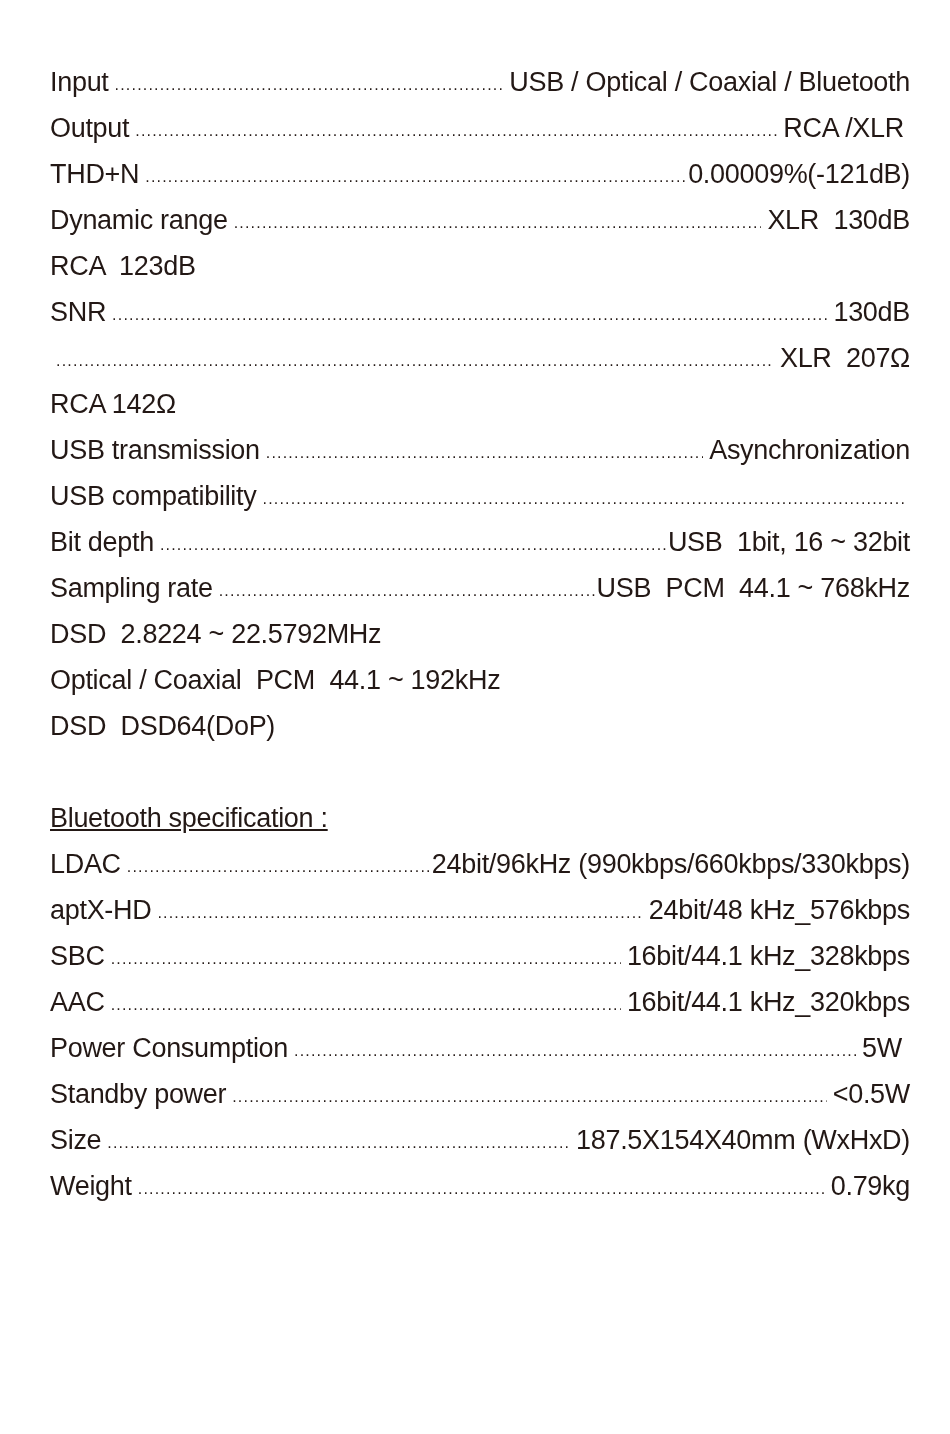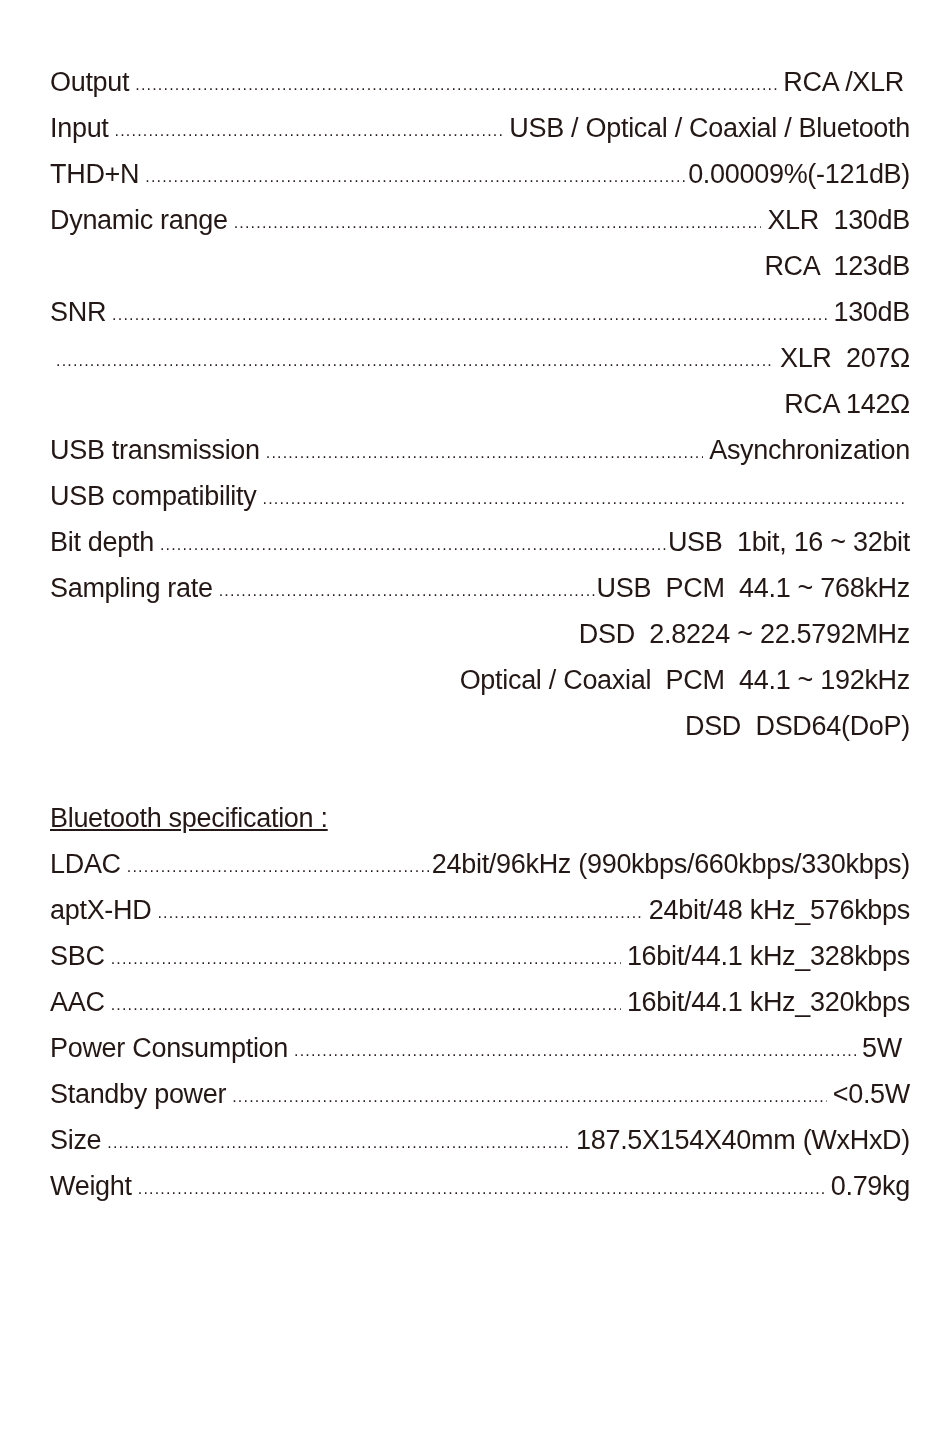--- a/index.html
+++ b/index.html
@@ -4,39 +4,39 @@
 <style>
   html, body { margin: 0; padding: 0; background: #ffffff; }
   body { width: 950px; height: 1434px; position: relative; overflow: hidden;
          font-family: "Liberation Sans", sans-serif; color: #231815; }
   .sheet { position: absolute; left: 50px; top: 62px; width: 860px; }
   .row { height: 46px; line-height: 40px; font-size: 27px; display: flex; align-items: baseline; white-space: nowrap; letter-spacing: -0.3px; }
   .row .label { flex: 0 0 auto; }
   .row .dots { flex: 1 1 auto; overflow: hidden; margin: 0 6px; font-size: 16px; letter-spacing: 1.2px; position: relative; top: -1px; }
   .row .dots::before { content: "......................................................................................................................................................................................................................"; }
   .row .value { flex: 0 0 auto; text-align: right; }
-  .cont { justify-content: flex-end; }
+  .cont { }
   .gap { height: 46px; }
   .heading { height: 46px; line-height: 40px; font-size: 27px; letter-spacing: -0.3px; text-decoration: underline; }
 </style>
 </head>
 <body>
 
 <div class="sheet">
 
+  <div class="row">
+    <span class="label">Input</span>
+    <span class="dots"></span>
+    <span class="value">USB / Optical / Coaxial / Bluetooth</span>
+  </div>
+
   <div class="row" style="padding-right:6px">
     <span class="label">Output</span>
     <span class="dots"></span>
     <span class="value">RCA /XLR</span>
-  </div>
-
-  <div class="row">
-    <span class="label">Input</span>
-    <span class="dots"></span>
-    <span class="value">USB / Optical / Coaxial / Bluetooth</span>
   </div>
 
   <div class="row">
     <span class="label">THD+N</span>
     <span class="dots" style="margin-right:0"></span>
     <span class="value">0.00009%(-121dB)</span>
   </div>
 
   <div class="row">
     <span class="label">Dynamic range</span>

